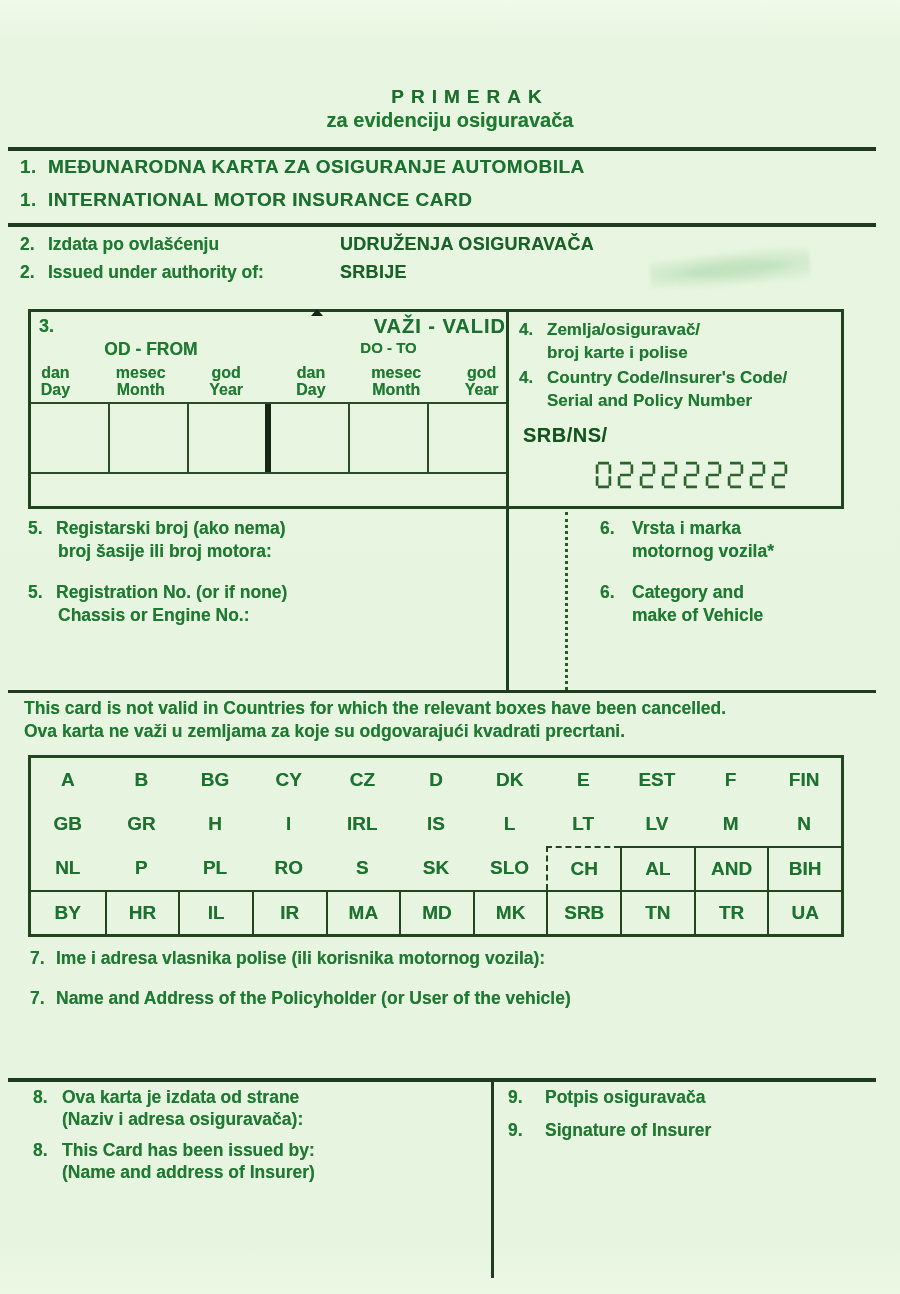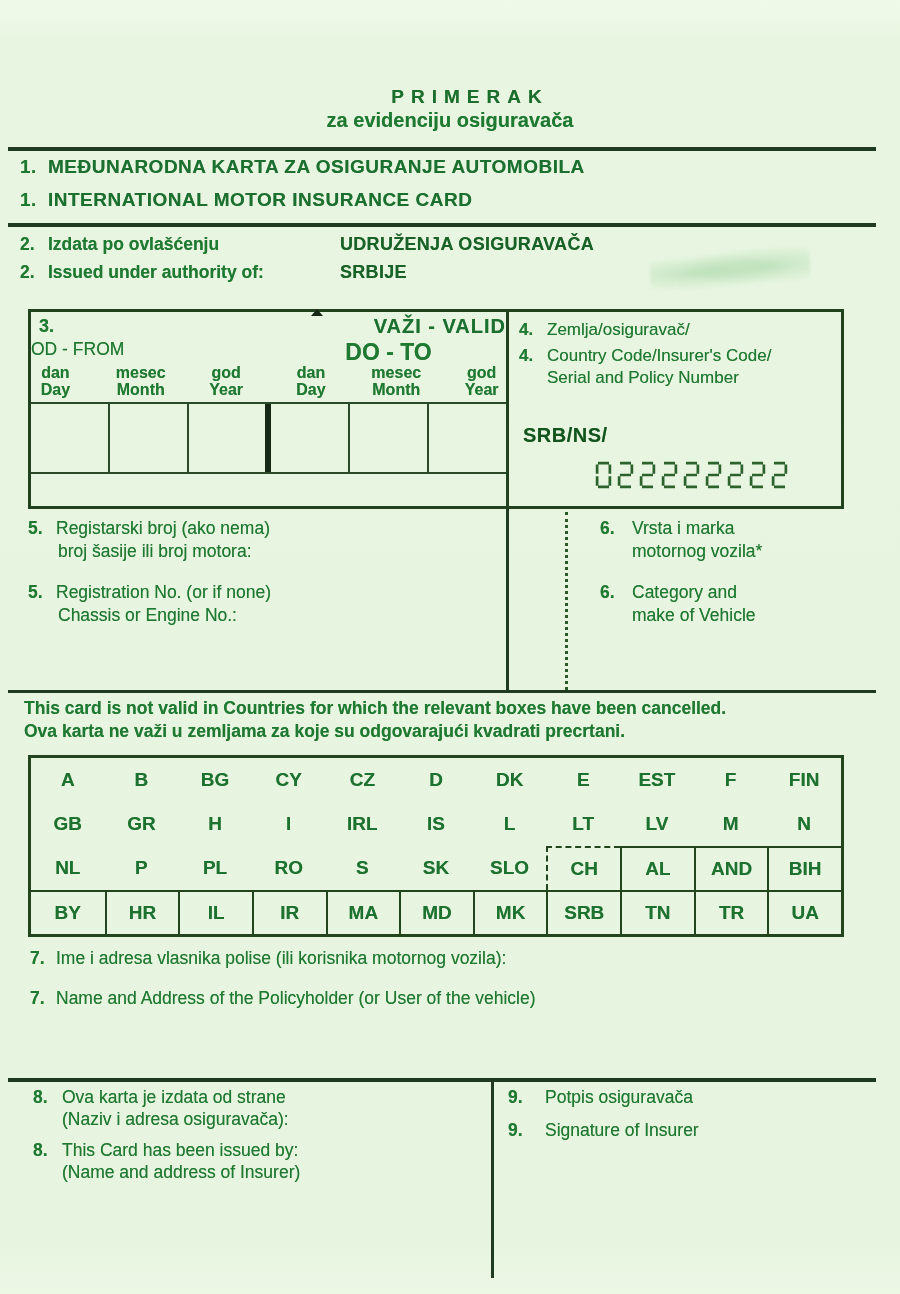--- a/index.html
+++ b/index.html
@@ -14,41 +14,41 @@
   #rule2{top:223px;height:4px;}
   #rule3{top:690px;height:3px;}
   #rule4{top:1078px;height:4px;}
 
   .doc-header{position:absolute;top:86px;left:0;right:0;text-align:center;}
   .doc-title{font-size:19px;font-weight:700;letter-spacing:7px;color:#1c6e2c;padding-left:40px;}
   .doc-subtitle{font-size:20px;font-weight:600;margin-top:1px;}
 
   .nrow{display:flex;align-items:flex-start;}
   .num{flex:0 0 28px;font-weight:600;}
-  .txt{font-weight:400;}
+  .txt{font-weight:700;}
 
   #sec1{position:absolute;top:156px;left:20px;font-size:19px;letter-spacing:.5px;}
   #sec1 .nrow{height:33px;}
   #sec1 .txt{font-weight:700;color:#1b7030;text-align:center;}
 
   #sec2{position:absolute;top:234px;left:20px;font-size:17.5px;}
   #sec2 .row{display:flex;height:28px;}
   #sec2 .num{flex:0 0 28px;}
   #sec2 .lab{flex:0 0 292px;font-weight:600;}
   #sec2 .val{font-weight:700;color:#186127;font-size:18px;letter-spacing:.3px;}
 
   #box34{position:absolute;top:309px;left:28px;width:816px;height:200px;
          border:3px solid #21421f;display:flex;box-sizing:border-box;}
   #box3{position:relative;width:478px;border-right:3px solid #21421f;box-sizing:border-box;}
   #box4{position:relative;flex:1;}
   .b3-num{position:absolute;top:4px;left:8px;font-size:18px;font-weight:600;}
   .b3-title{position:absolute;top:3px;left:0;right:0;text-align:right;
             font-size:20px;font-weight:700;letter-spacing:1px;color:#1b7030;}
-  .b3-from{position:absolute;top:27px;left:0;width:240px;text-align:left;font-size:17.5px;font-weight:400;}
-  .b3-to{position:absolute;top:27px;left:240px;width:235px;text-align:center;font-size:23px;font-weight:700;}
+  .b3-from{position:absolute;top:27px;left:0;width:240px;text-align:center;font-size:17.5px;font-weight:700;}
+  .b3-to{position:absolute;top:27px;left:240px;width:235px;text-align:center;font-size:15px;font-weight:700;}
   .b3-cols{position:absolute;top:52px;left:0;right:0;display:flex;gap:36px;}
   .b3-col{flex:1;text-align:center;font-size:16px;line-height:17px;font-weight:600;}
   .b3-cells{position:absolute;top:90px;left:0;right:0;height:72px;box-sizing:border-box;
             border-top:2px solid #2a4a2a;border-bottom:2px solid #2a4a2a;display:flex;}
   .b3-cell{flex:1;border-right:2px solid #2a4a2a;}
   .b3-cell.thick{border-right:6px solid #162716;}
   .b3-cell.last{border-right:none;}
   .b3-note{position:absolute;bottom:0;left:0;right:0;height:30px;text-align:center;
            font-size:16.5px;font-weight:600;padding-top:5px;}
   .tick{position:absolute;top:-3px;left:280px;width:12px;height:7px;background:#162716;
@@ -183,20 +183,21 @@
         <div class="b3-cell last"></div>
       </div>
     </div>
     <div id="box4">
       <div class="b4-lines">
         <div class="grp">
           <div class="nrow">
             <span class="num">4.</span>
             <span class="txt">Zemlja/osiguravač/</span>
           </div>
+          <div class="cont txt">broj karte i polise</div>
         </div>
         <div class="grp">
           <div class="nrow">
             <span class="num">4.</span>
             <span class="txt">Country Code/Insurer's Code/</span>
           </div>
           <div class="cont txt">Serial and Policy Number</div>
         </div>
       </div>
       <div class="b4-code">SRB/NS/</div>

